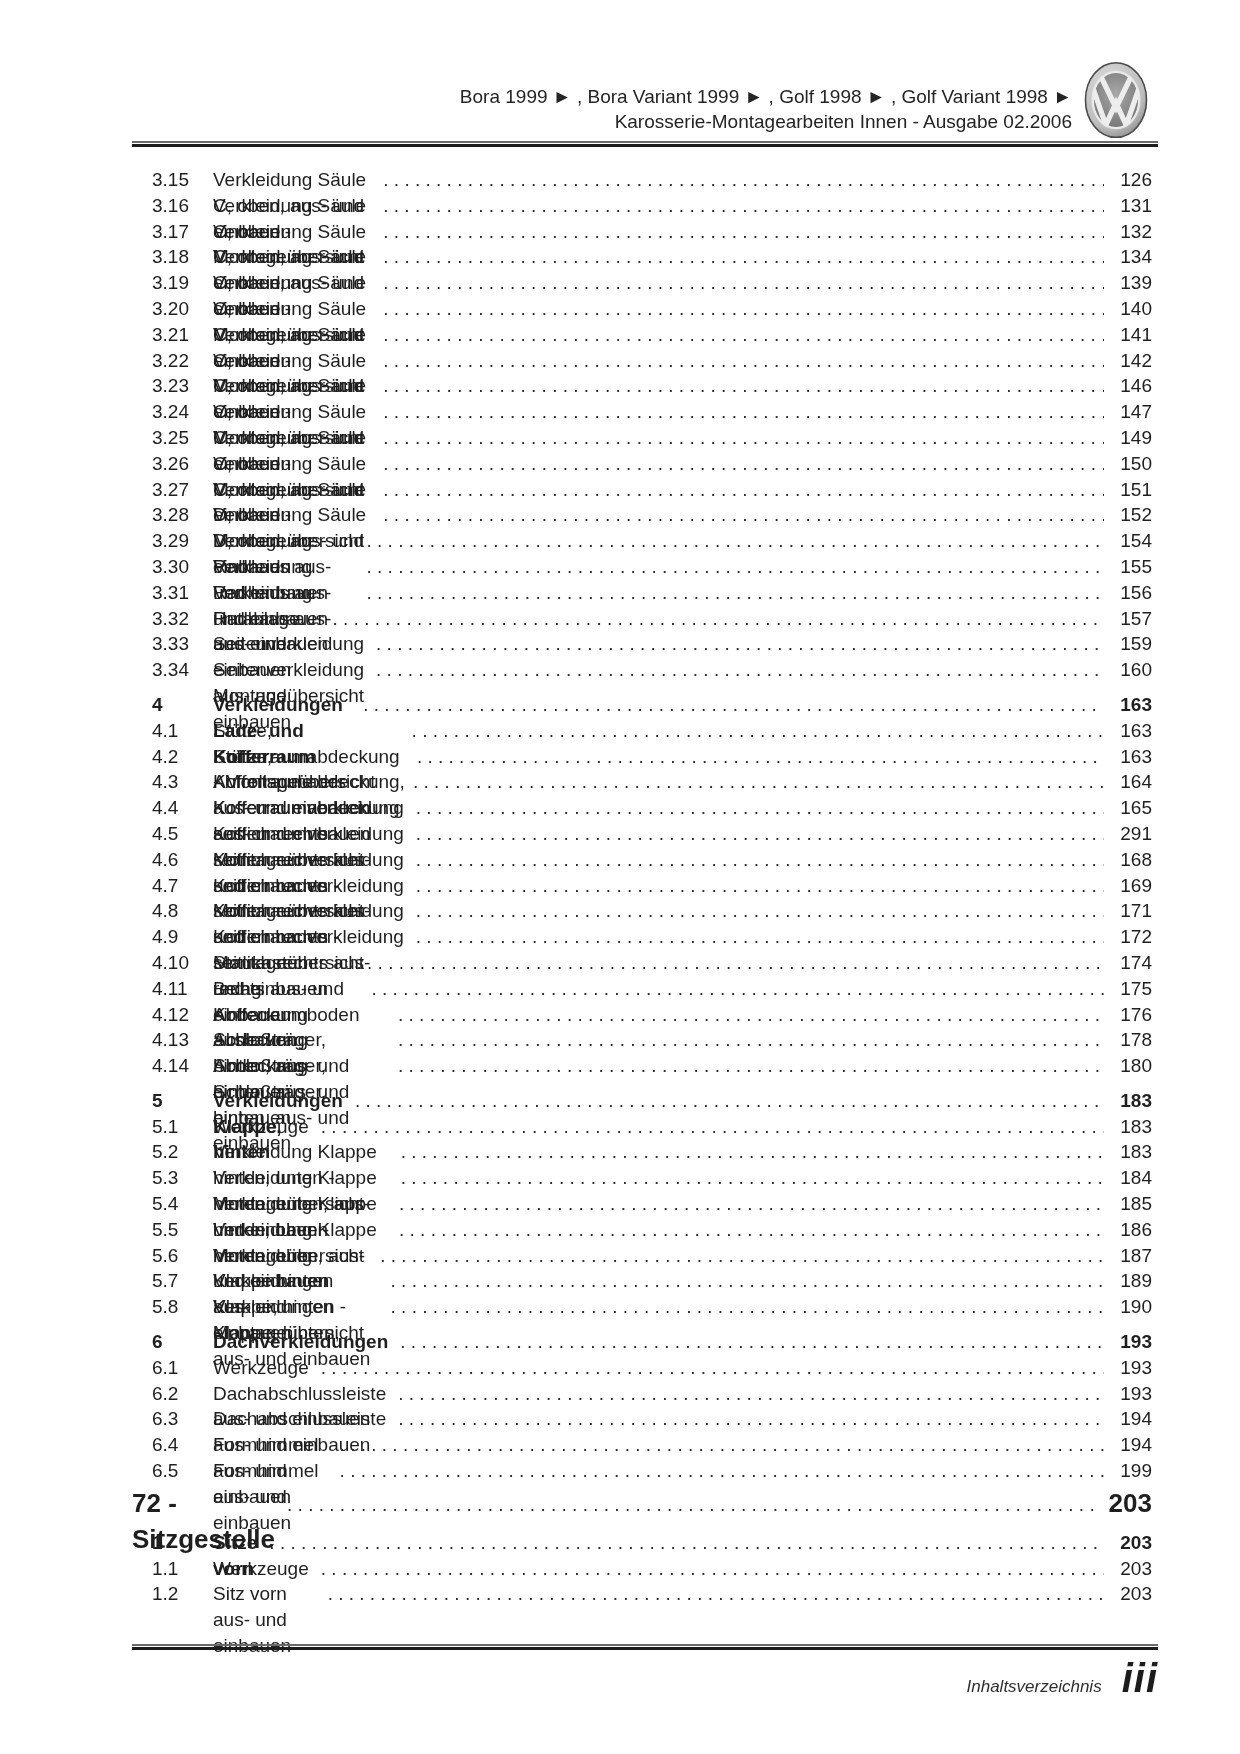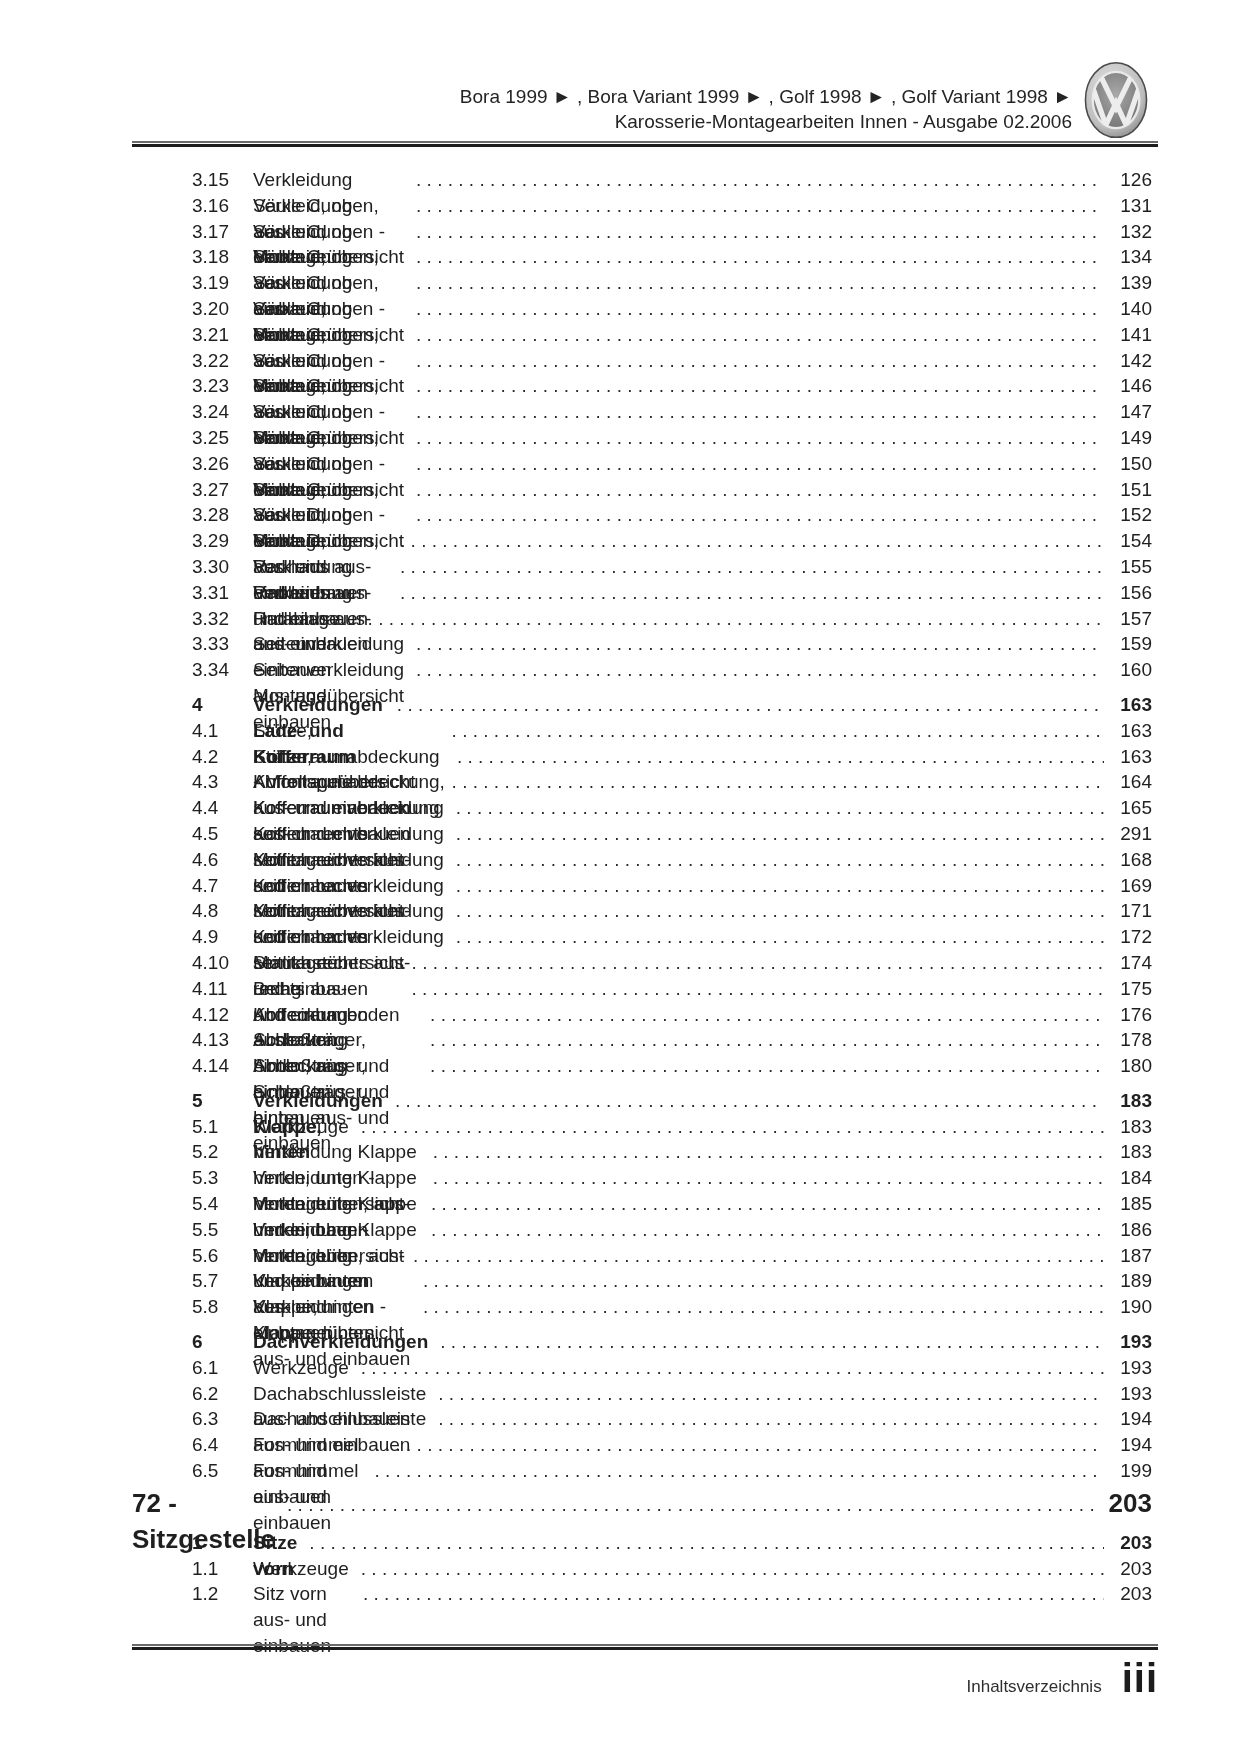--- a/index.html
+++ b/index.html
@@ -12,31 +12,31 @@
   .header-text { position:absolute; top:84px; right:168px; text-align:right; font-size:19px; line-height:25px; color:#242424; }
   .logo { position:absolute; left:1084px; top:60px; width:64px; height:80px; }
   .rule { position:absolute; left:132px; width:1026px; height:6px;
           border-top:2px solid #6a6a6a; border-bottom:3px solid #1c1c1c; }
   .rule.header-rule { top:141px; }
   .rule.footer-rule { top:1644px; }
 
   
   .toc { position:absolute; left:132px; top:167px; width:1020px; }
   .row { display:flex; height:25.8px; line-height:25.8px; font-size:19px; }
-  .row .num { flex:0 0 61px; margin-left:60px; }
+  .row .num { flex:0 0 61px; margin-left:20px; }
   .row .leader { flex:1 1 auto; overflow:hidden; white-space:nowrap; margin:0 10px 0 12px;
                  font-weight:normal; color:#2a2a2a; }
   .row .pagenum { flex:0 0 auto; min-width:38px; text-align:right; }
   .row.section { font-weight:bold; margin-top:9px; }
   .row.section .leader { font-weight:normal; }
   .row.chapter { font-weight:bold; font-size:26px; height:36px; line-height:36px; margin-top:1px; }
   .row.chapter .leader { font-size:19px; position:relative; top:2.5px; }
 
   
-  .footer { position:absolute; top:1656px; right:82px; display:flex; align-items:baseline; gap:20px; }
+  .footer { position:absolute; top:1656px; right:82px; display:flex; align-items:baseline; gap:20px;font-style:italic; }
   .footer .label { font-size:17px; color:#2e2e2e; }
   .footer .pageno { font-size:40px; font-weight:bold; color:#1c1c1c; letter-spacing:1px; }
 </style>
 </head>
 <body>
 
 <div class="page">
 
   <div class="header-text">
     <div>Bora 1999 ► , Bora Variant 1999 ► , Golf 1998 ► , Golf Variant 1998 ►</div>

